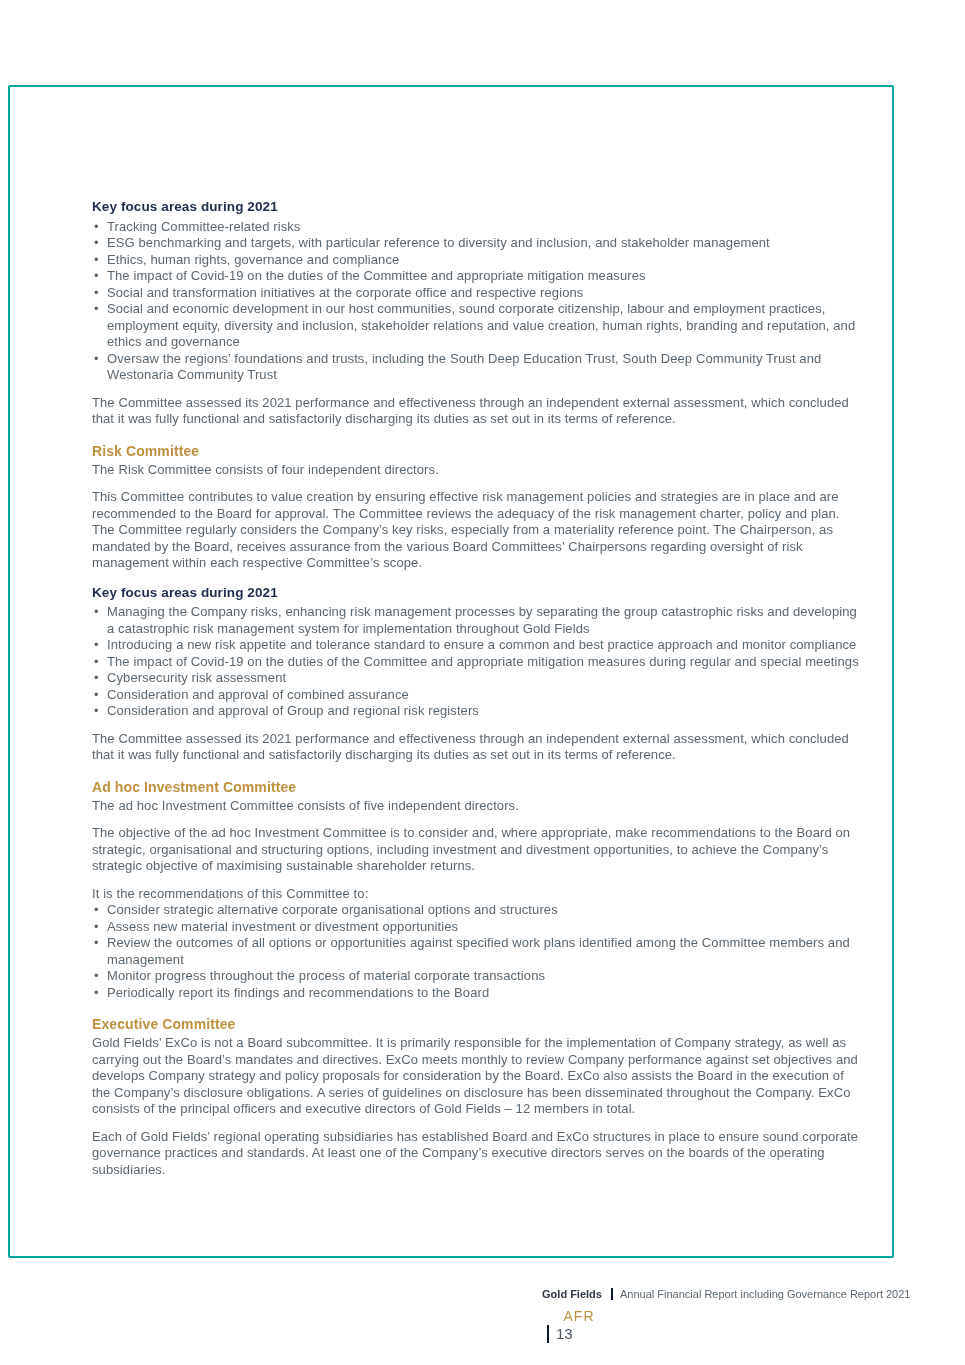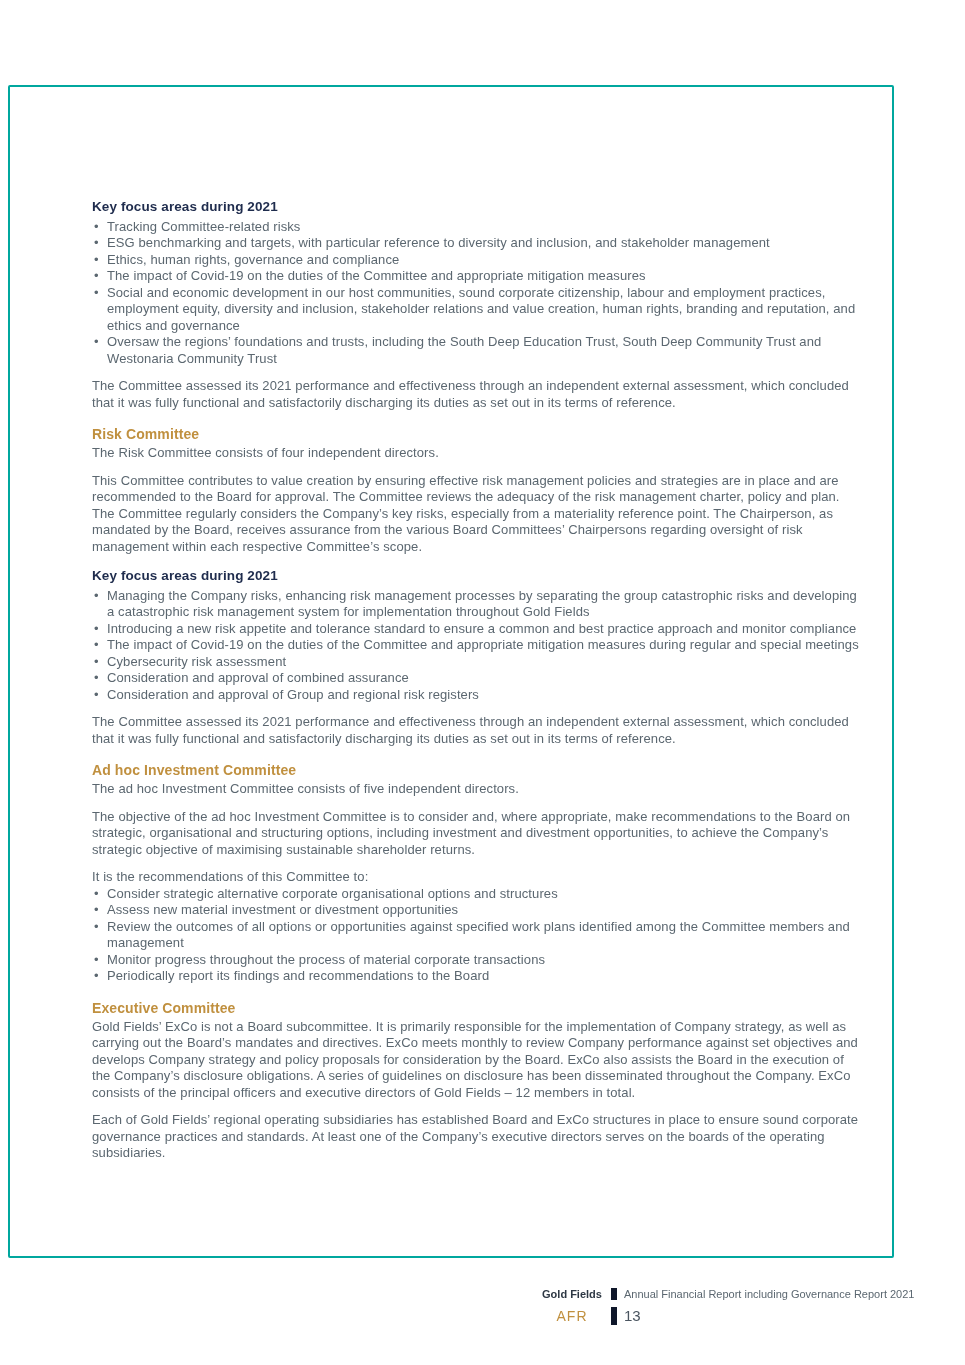--- a/index.html
+++ b/index.html
@@ -47,43 +47,44 @@
     line-height: 17px;
   }
   .para { margin: 11px 0 0 0; }
   .para.tight { margin-top: 0; }
   .bullets { list-style: none; margin: 0; padding: 0; }
   .bullets li { padding-left: 15px; position: relative; }
   .bullets li::before { content: "\2022"; position: absolute; left: 2px; }
   .footer { position: absolute; left: 540px; top: 1288px; }
   .footer-row { display: flex; align-items: baseline; }
   .footer-row-1 { font-size: 11px; }
-  .footer-row-2 { margin-top: 7px; }
+  .footer-row-2 { margin-top: 7px; flex-direction: column; }
   .cell-left { width: 64px; text-align: center; flex: none; white-space: nowrap; }
-  .cell-right { border-left: 6px solid #0f172a; margin-left: 7px; padding-left: 7px; white-space: nowrap; }
+  .cell-right { border-left: 2px solid #0f172a; margin-left: 7px; padding-left: 7px; white-space: nowrap; }
   .footer-brand { font-weight: bold; color: #2e3844; }
   .footer-report { color: #5b6770; }
   .footer-afr { color: var(--heading-gold, #c0903f); font-size: 14px; letter-spacing: 1px; }
   .footer-page { color: #4a5560; font-size: 15px; }
 </style>
 </head>
 <body>
 
 <div class="page">
 
   <div class="page-frame"></div>
 
   <div class="content">
 
     <h3 class="navy-heading first">Key focus areas during 2021</h3>
     <ul class="bullets">
         <li>Tracking Committee-related risks</li>
         <li>ESG benchmarking and targets, with particular reference to diversity and inclusion, and stakeholder management</li>
         <li>Ethics, human rights, governance and compliance</li>
         <li>The impact of Covid-19 on the duties of the Committee and appropriate mitigation measures</li>
+        <li>Social and transformation initiatives at the corporate office and respective regions</li>
         <li>Social and economic development in our host communities, sound corporate citizenship, labour and employment practices, employment equity, diversity and inclusion, stakeholder relations and value creation, human rights, branding and reputation, and ethics and governance</li>
         <li>Oversaw the regions’ foundations and trusts, including the South Deep Education Trust, South Deep Community Trust and Westonaria Community Trust</li>
       </ul>
     <p class="para">The Committee assessed its 2021 performance and effectiveness through an independent external assessment, which concluded that it was fully functional and satisfactorily discharging its duties as set out in its terms of reference.</p>
 
     <h3 class="gold-heading">Risk Committee</h3>
     <p class="para tight">The Risk Committee consists of four independent directors.</p>
     <p class="para">This Committee contributes to value creation by ensuring effective risk management policies and strategies are in place and are recommended to the Board for approval. The Committee reviews the adequacy of the risk management charter, policy and plan. The Committee regularly considers the Company’s key risks, especially from a materiality reference point. The Chairperson, as mandated by the Board, receives assurance from the various Board Committees’ Chairpersons regarding oversight of risk management within each respective Committee’s scope.</p>
 
     <h3 class="navy-heading">Key focus areas during 2021</h3>

